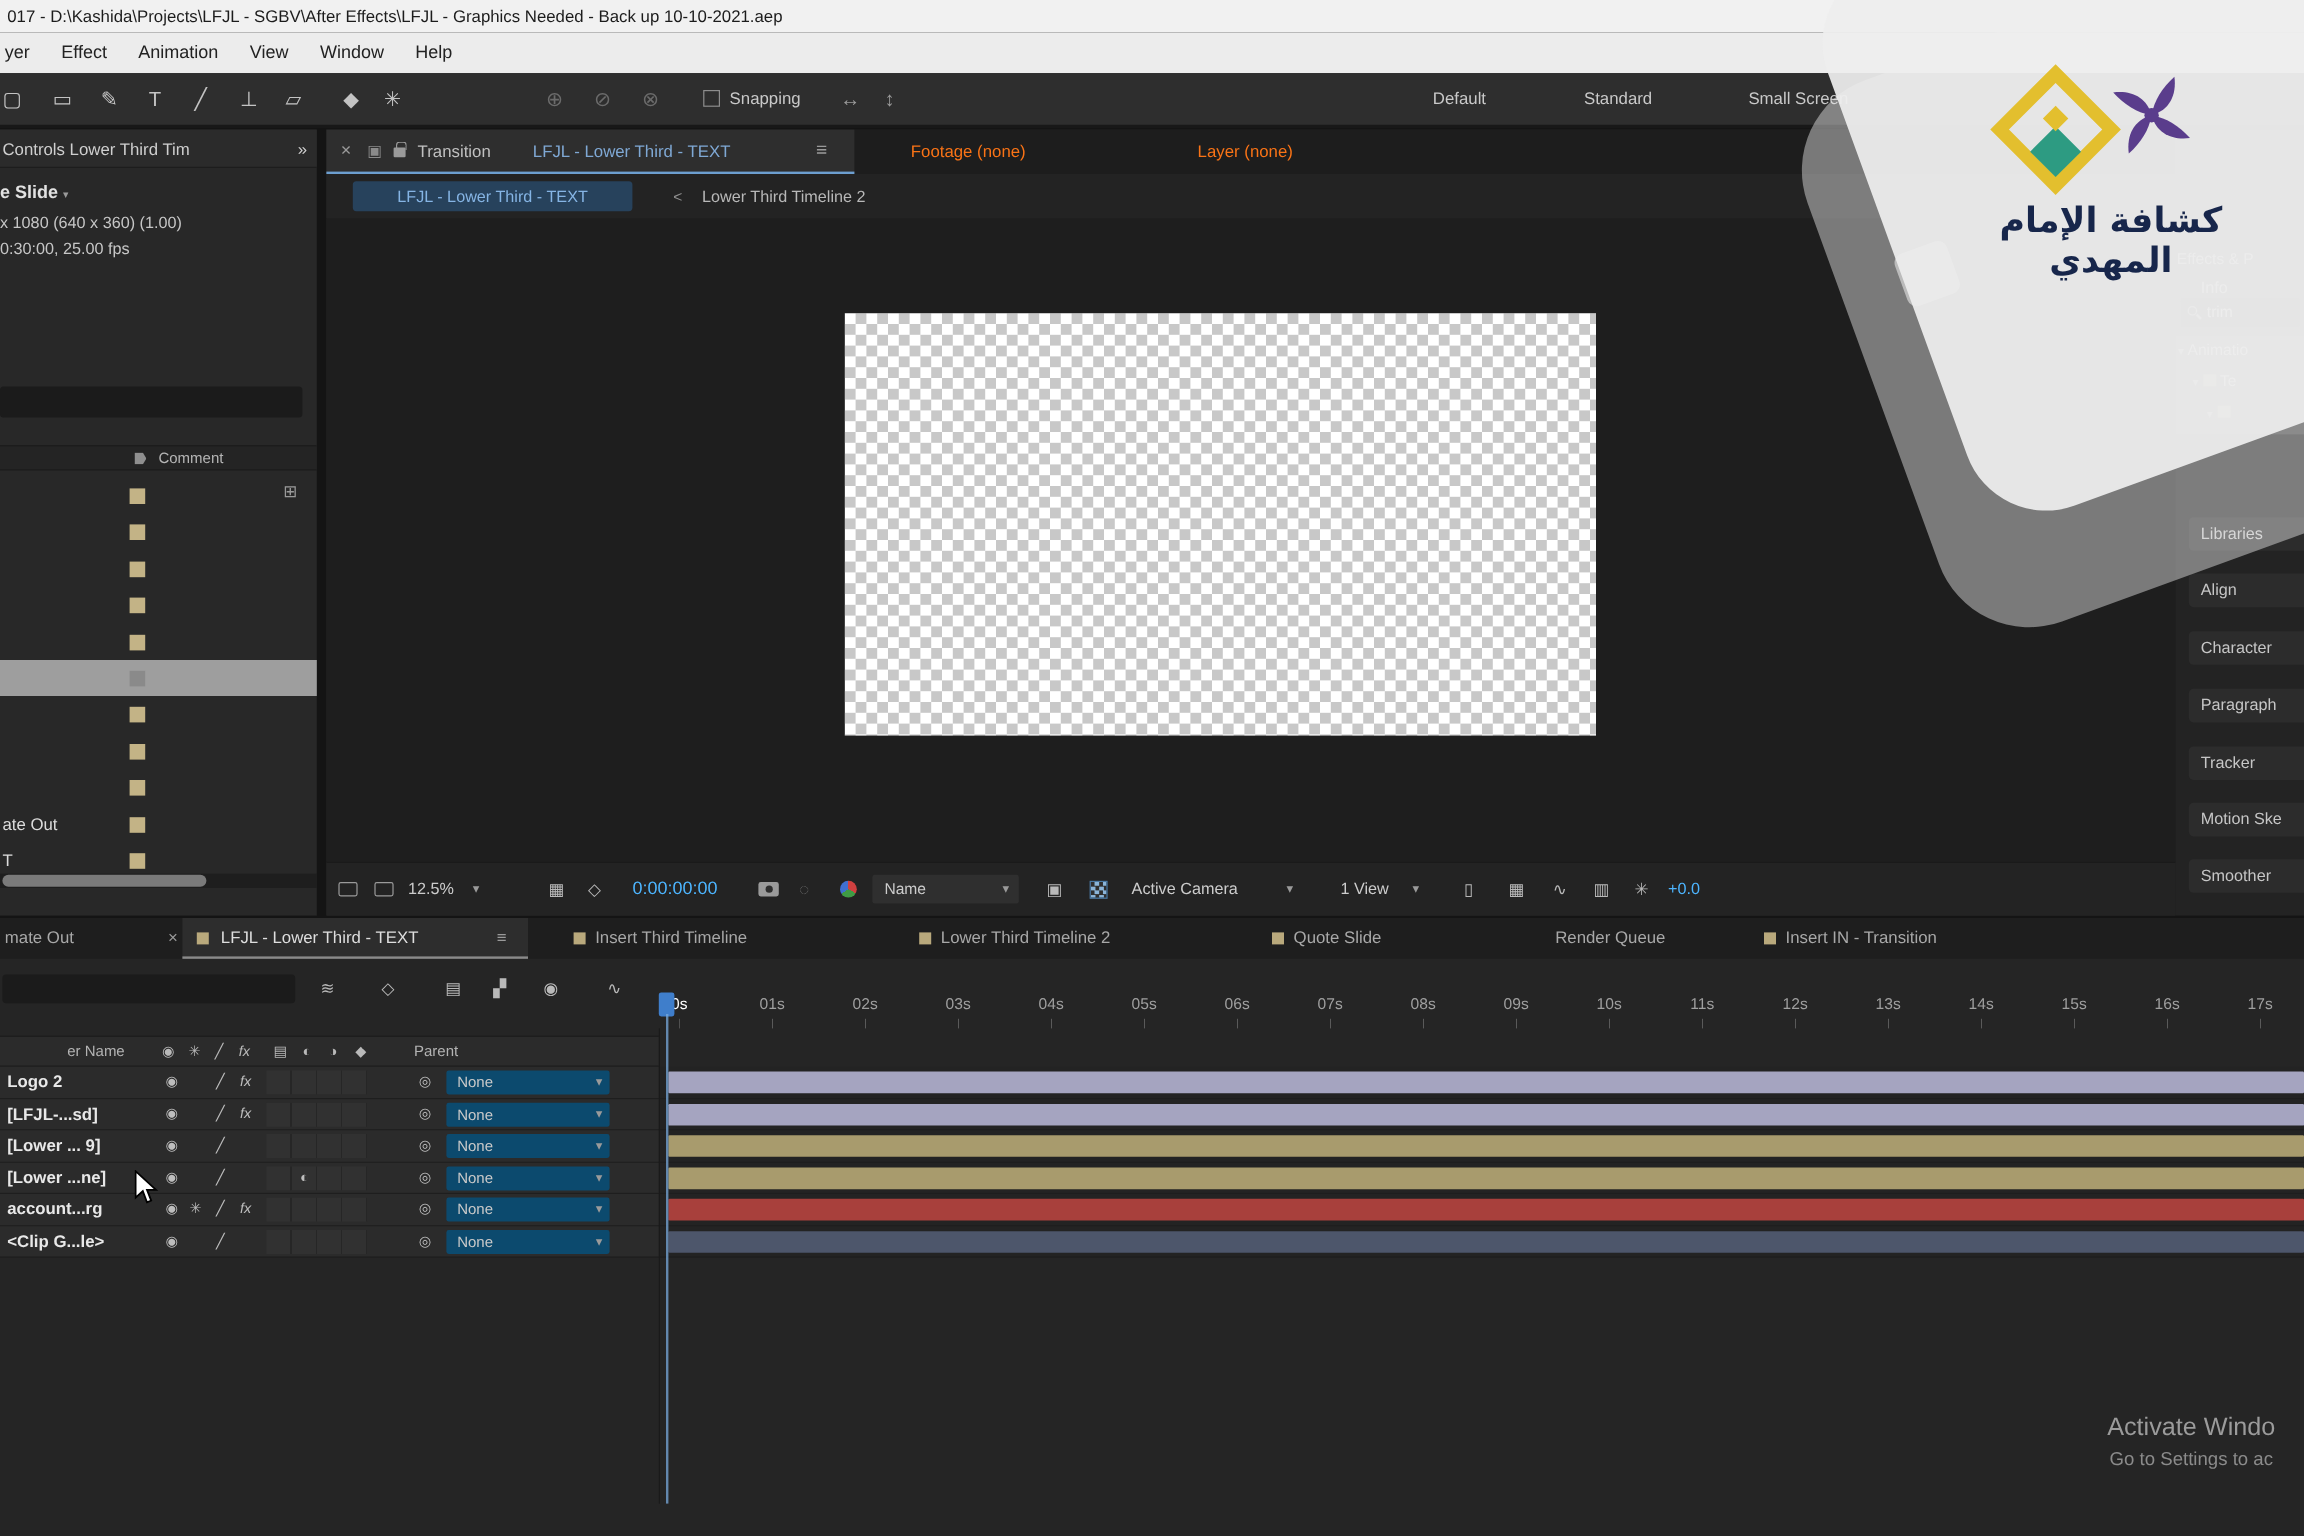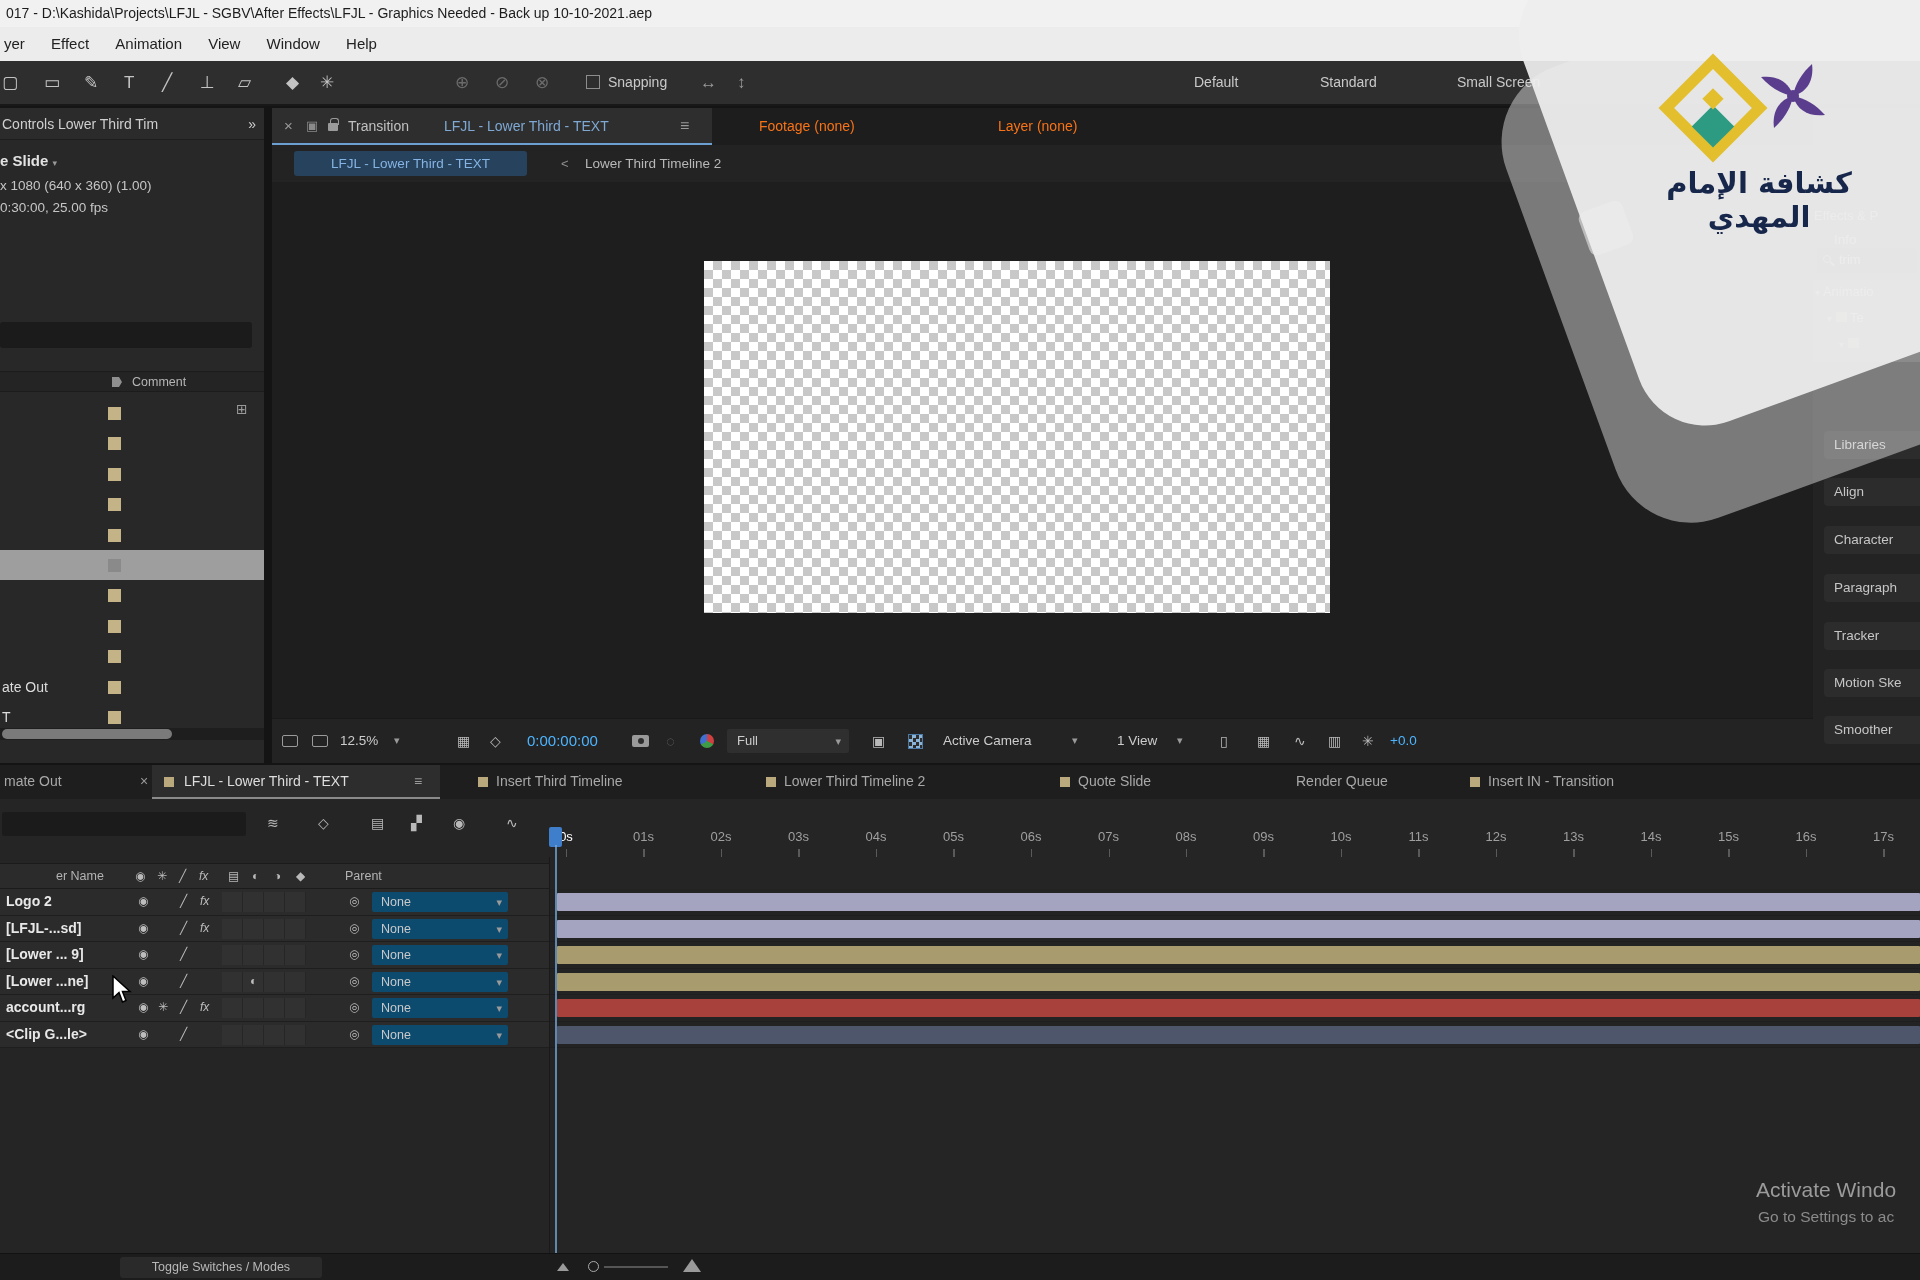--- a/index.html
+++ b/index.html
@@ -186,21 +186,21 @@
     <div class="mon" style="left:40px;top:16px"></div>
     <span class="abs" style="left:68px;top:0;line-height:44px;font-size:13.5px;color:#cccccc">12.5%</span>
     <span class="ic" style="left:122px;top:15px;color:#9a9a9a;font-size:11px">▾</span>
     <span class="ic" style="left:185px;top:14px">▦</span>
     <span class="ic" style="left:218px;top:14px">◇</span>
     <span class="abs" style="left:255px;top:0;line-height:44px;font-size:15px;color:#4db5ff">0:00:00:00</span>
     <div class="cam" style="left:360px;top:16px"></div>
     <span class="ic" style="left:394px;top:14px;color:#7a7a7a">◌</span>
     <div class="wheel" style="left:428px;top:15px"></div>
     <div class="dd" style="left:455px;top:10px;width:122px;height:24px;line-height:24px;padding-left:10px">
-      <span>Full</span>
+      <span>Name</span>
       <span class="abs" style="right:8px;top:0;color:#9a9a9a;font-size:11px">▾</span>
     </div>
     <span class="ic" style="left:600px;top:14px">▣</span>
     <div class="tgrid" style="left:636px;top:15px"></div>
     <span class="abs" style="left:671px;top:0;line-height:44px;font-size:13.5px;color:#cccccc">Active Camera</span>
     <span class="ic" style="left:800px;top:15px;color:#9a9a9a;font-size:11px">▾</span>
     <span class="abs" style="left:845px;top:0;line-height:44px;font-size:13.5px;color:#cccccc">1 View</span>
     <span class="ic" style="left:905px;top:15px;color:#9a9a9a;font-size:11px">▾</span>
     <span class="ic" style="left:948px;top:14px">▯</span>
     <span class="ic" style="left:985px;top:14px">▦</span>
@@ -375,29 +375,20 @@
         <div class="pdrop"><span>None</span><span class="pcar">▾</span></div>
       </div>
       <div class="bar" style="background-color: rgb(77, 86, 107);"></div>
     </div>
   </div>
 
   <div class="abs" style="left:549px;top:92px;width:1px;height:396px;background:#1a1a1a"></div>
   <div class="abs" style="left: 549px; top: 62px; width: 13px; height: 20px; border-radius: 2px; z-index: 6; background-color: rgb(63, 126, 203);"></div>
   <div class="abs" style="left:555px;top:80px;width:2px;height:408px;background:rgba(120,170,220,0.75);z-index:6"></div>
 
-  <div class="abs" style="left:0;top:488px;width:1920px;height:27px;background:#1c1c1c;border-top:1px solid #121212">
-    <div class="abs" style="left:120px;top:3px;width:202px;height:21px;background:#2a2a2a;border-radius:3px;text-align:center;line-height:21px;font-size:12.5px;color:#b9b9b9">
-      <span>Toggle Switches / Modes</span>
-    </div>
-    <div class="tri" style="left:557px;top:9px;border-left:6px solid transparent;border-right:6px solid transparent;border-bottom:8px solid #9a9a9a"></div>
-    <div class="abs" style="left:588px;top:7px;width:11px;height:11px;border:1.5px solid #aaaaaa;border-radius:50%"></div>
-    <div class="abs" style="left:604px;top:12px;width:64px;height:2px;background:#555555"></div>
-    <div class="tri" style="left:683px;top:5px;border-left:9px solid transparent;border-right:9px solid transparent;border-bottom:13px solid #9a9a9a"></div>
-  </div>
 </div>
 
 <div class="wm2"></div>
 <div class="wm3"></div>
 <div class="wm1"></div>
 <svg class="abs" style="left:1655px;top:52px;z-index:42" width="200" height="112" viewBox="0 0 200 112">
   <g transform="translate(58,56) rotate(45)">
     <rect x="-33" y="-33" width="66" height="66" fill="none" stroke="#e3bf2e" stroke-width="11"></rect>
     <rect x="-2" y="-2" width="30" height="30" fill="#2d9b82"></rect>
     <rect x="-14" y="-14" width="15" height="15" fill="#e3bf2e"></rect>

